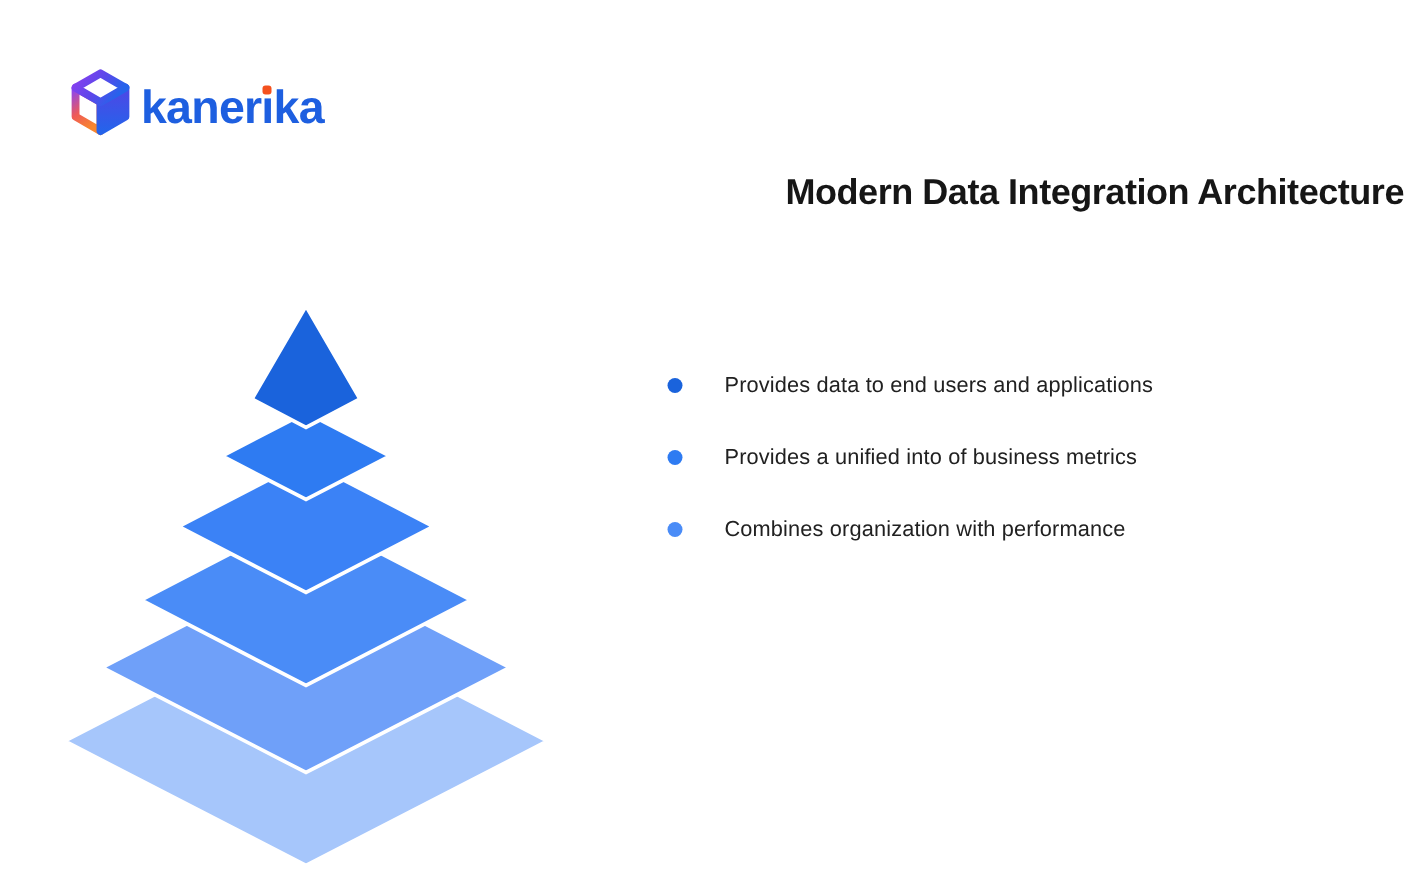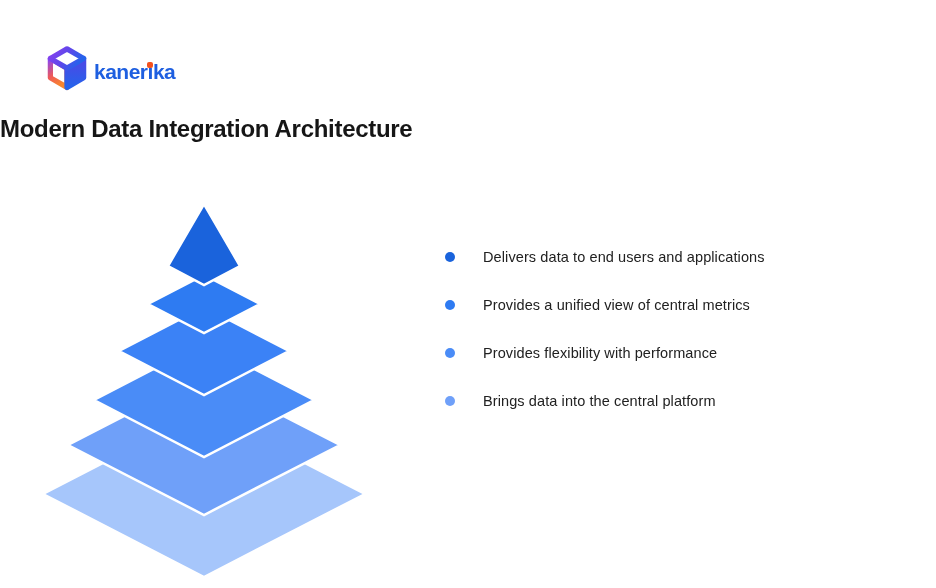--- a/index.html
+++ b/index.html
@@ -18,21 +18,21 @@
   .logo {
     position: absolute;
     left: 46px;
     top: 44px;
     display: flex;
     align-items: center;
     gap: 6px;
   }
   .logo-icon { width: 42px; height: 50px; display: block; }
   .wordmark {
-    font-size: 21px;
+    font-size: 31px;
     font-weight: 700;
     letter-spacing: -0.5px;
     line-height: 1;
     position: relative;
     top: 2px;
   }
   .i-wrap { position: relative; display: inline-block; }
   .i-dot {
     position: absolute;
     top: 1px;
@@ -42,21 +42,21 @@
     height: 6px;
     border-radius: 2px;
   }
 
   
   .title {
     position: absolute;
     left: 0;
     top: 115px;
     width: 936px;
-    text-align: left;
+    text-align: right;
     font-size: 24px;
     font-weight: 700;
     letter-spacing: -0.3px;
     color: #161616;
   }
 
   
   .pyramid-svg {
     position: absolute;
     left: 38px;
@@ -131,29 +131,25 @@
       <polygon points="166,177 302,247 166,317 30,247" fill="#6fa0f9" stroke="#ffffff" stroke-width="2.5"></polygon>
       <polygon points="166,145 276,202 166,259 56,202" fill="#4a8cf7" stroke="#ffffff" stroke-width="2.5"></polygon>
       <polygon points="166,109 251,153 166,197 81,153" fill="#3b82f6" stroke="#ffffff" stroke-width="2.5"></polygon>
       <polygon points="166,77 222,106 166,135 110,106" fill="#2e7bf2" stroke="#ffffff" stroke-width="2.5"></polygon>
       <polygon points="166,6 202,68 166,87 130,68" fill="#1a63dc" stroke="#ffffff" stroke-width="2.5"></polygon>
     </svg>
 
   <ul class="legend">
     <li class="legend-item">
       <span class="bullet" style="background: rgb(26, 99, 220);"></span>
-      <span class="legend-text">Delivers data to end users and applications</span>
+      <span class="legend-text">Provides data to end users and applications</span>
     </li>
     <li class="legend-item">
       <span class="bullet" style="background: rgb(46, 123, 242);"></span>
-      <span class="legend-text">Provides a unified view of central metrics</span>
+      <span class="legend-text">Provides a unified into of business metrics</span>
     </li>
     <li class="legend-item">
       <span class="bullet" style="background: rgb(74, 140, 247);"></span>
-      <span class="legend-text">Provides flexibility with performance</span>
-    </li>
-    <li class="legend-item">
-      <span class="bullet" style="background: rgb(111, 160, 249);"></span>
-      <span class="legend-text">Brings data into the central platform</span>
+      <span class="legend-text">Combines organization with performance</span>
     </li>
   </ul>
 
 </div>
 
 </body></html>

